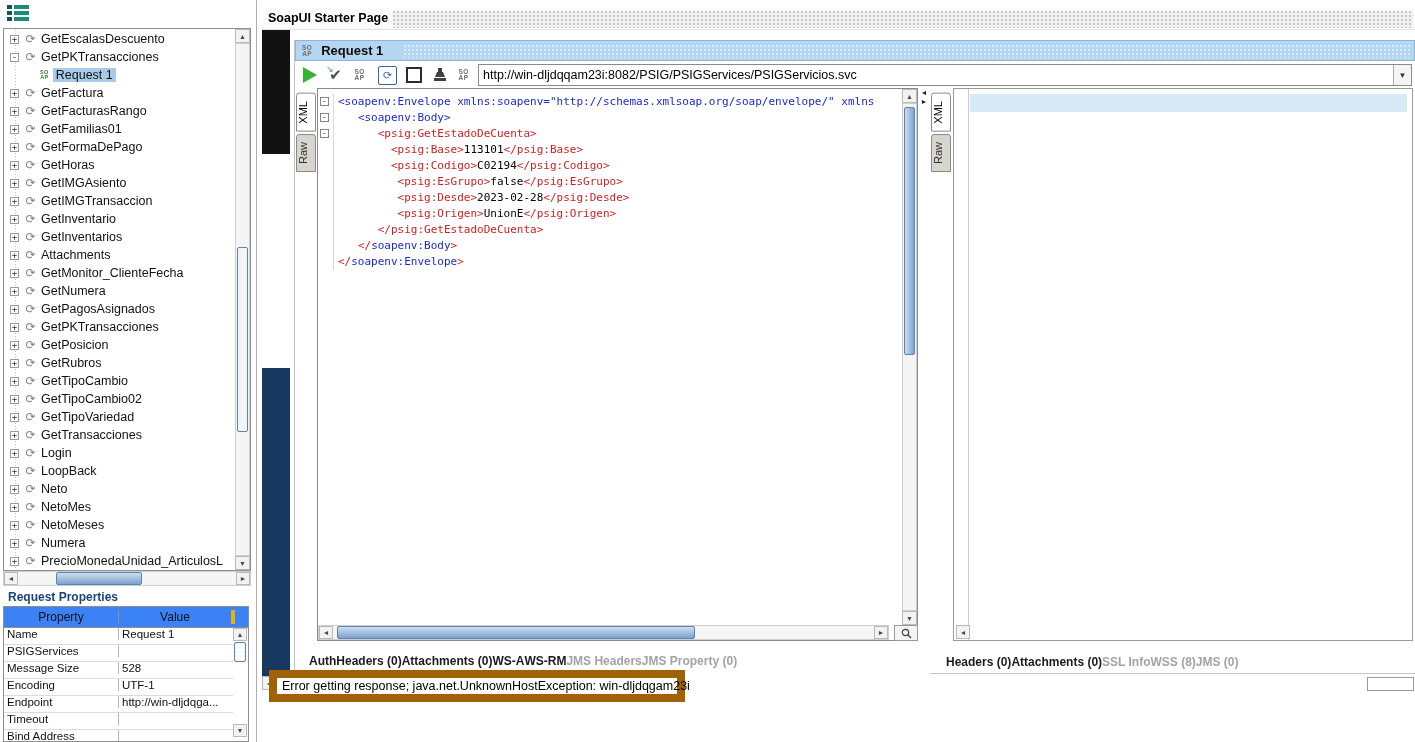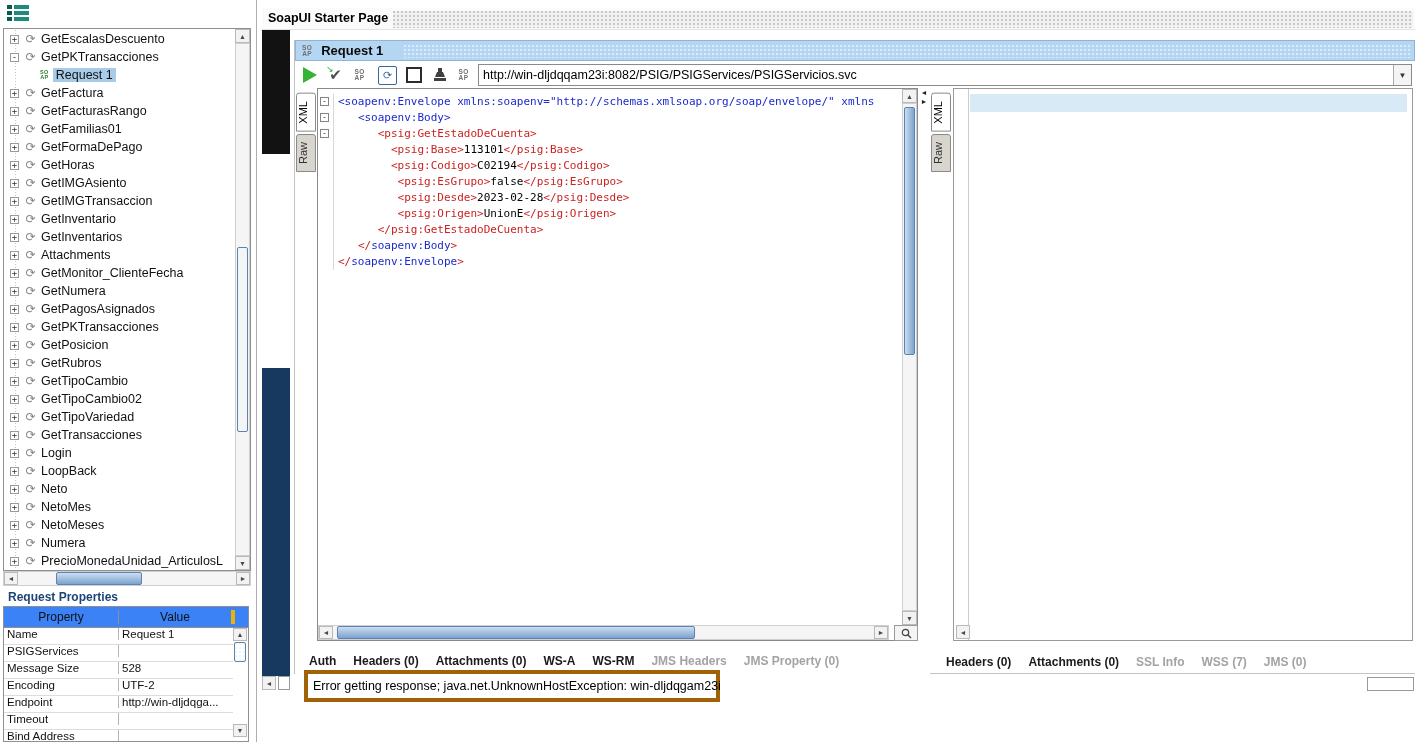--- a/index.html
+++ b/index.html
@@ -94,25 +94,25 @@
   .b{color:#1a2acc;} .r{color:#cc2222;} .k{color:#000;}
 
   .res-editor{left:953px;top:88px;width:460px;height:553px;border:1px solid #9a9a9a;background:#fff;overflow:hidden;}
   .res-gutter{position:absolute;left:0;top:0;width:14px;bottom:0;border-right:1px solid #cccccc;background:#fff;}
   .caretline{position:absolute;left:16px;top:5px;width:437px;height:18px;background:#d9eaf7;}
 
   .splitter-arrows{left:919px;top:88px;width:10px;height:22px;display:flex;flex-direction:column;
       align-items:center;font-size:7px;color:#222;line-height:9px;}
 
   
-  .ftabs{display:flex;gap:17px;align-items:center;}
+  .ftabs{display:flex;align-items:center;}
   .ftab{font-size:12px;font-weight:600;color:#1b1b1b;white-space:nowrap;}
   .ftab.dis{color:#a3a3a3;}
 
-  .error-box{left:304px;top:670px;width:416px;height:32px;border:4px solid #a16207;background:#fff;
+  .error-box{left:269px;top:670px;width:416px;height:32px;border:8px solid #a16207;background:#fff;
       display:flex;align-items:center;}
   .error-box span{font-size:12.5px;color:#000;padding-left:5px;white-space:nowrap;}
 
   .status-divider{left:930px;top:673px;width:485px;height:1px;background:#c4c4c4;}
   .progress-box{left:1367px;top:677px;width:47px;height:14px;border:1px solid #9a9a9a;background:#fff;}
 
   .magbox{left:894px;top:625px;width:24px;height:16px;border:1px solid #9a9a9a;background:#f4f4f4;
       display:flex;align-items:center;justify-content:center;}
 </style>
 </head>
@@ -317,21 +317,21 @@
       <div class="prow">
         <span class="pc1">PSIGServices</span>
         <span class="pc2"></span>
       </div>
       <div class="prow">
         <span class="pc1">Message Size</span>
         <span class="pc2">528</span>
       </div>
       <div class="prow">
         <span class="pc1">Encoding</span>
-        <span class="pc2">UTF-2</span>
+        <span class="pc2">UTF-1</span>
       </div>
       <div class="prow">
         <span class="pc1">Endpoint</span>
         <span class="pc2">http://win-dljdqga...</span>
       </div>
       <div class="prow">
         <span class="pc1">Timeout</span>
         <span class="pc2"></span>
       </div>
       <div class="prow">
@@ -471,21 +471,21 @@
     <span class="ftab">Attachments (0)</span>
     <span class="ftab">WS-A</span>
     <span class="ftab">WS-RM</span>
     <span class="ftab dis">JMS Headers</span>
     <span class="ftab dis">JMS Property (0)</span>
   </div>
 <div class="abs ftabs" style="left:946px;top:652px;height:20px;" id="res-bottom-tabs">
     <span class="ftab">Headers (0)</span>
     <span class="ftab">Attachments (0)</span>
     <span class="ftab dis">SSL Info</span>
-    <span class="ftab dis">WSS (7)</span>
+    <span class="ftab dis">WSS (8)</span>
     <span class="ftab dis">JMS (0)</span>
   </div>
 
 <div class="abs error-box">
   <span>Error getting response; java.net.UnknownHostException: win-dljdqgam23i</span>
 </div>
 
 <div class="abs status-divider"></div>
 <div class="abs progress-box"></div>
 

